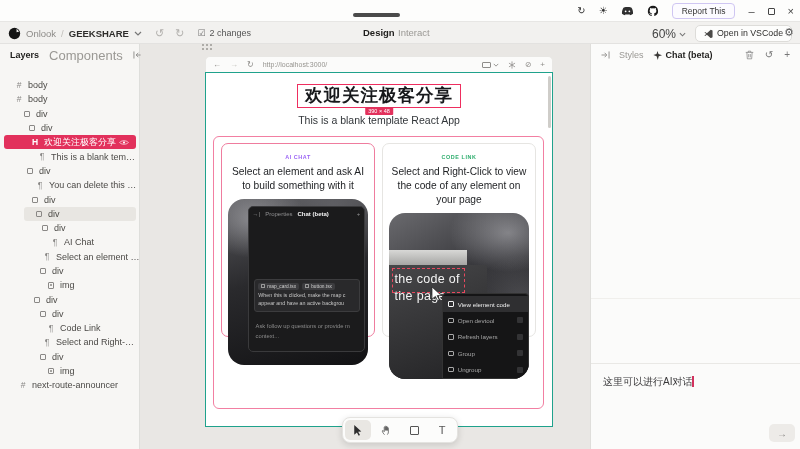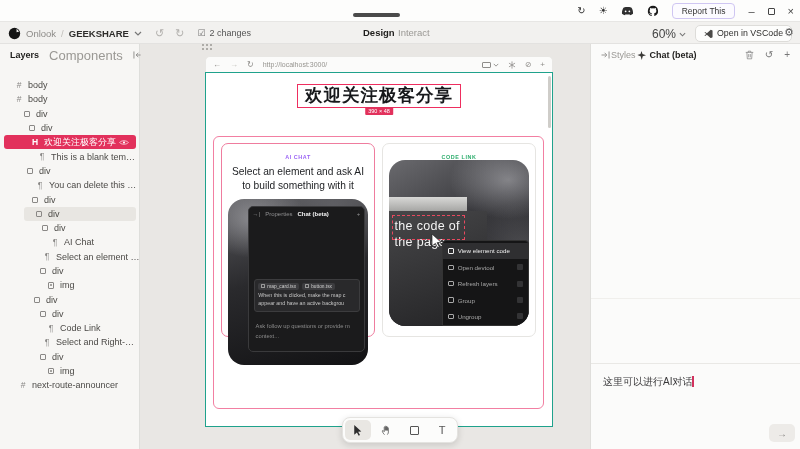--- a/index.html
+++ b/index.html
@@ -114,21 +114,21 @@
   
   .toolbar{position:absolute;left:342px;top:417px;width:116px;height:26px;background:#fcfcfb;border:1px solid #e4e3e0;
            border-radius:8px;box-shadow:0 2px 7px rgba(0,0,0,.14);display:flex;align-items:center;padding:2px;gap:2px}
   .tool{width:27px;height:20px;display:flex;align-items:center;justify-content:center;border-radius:5px}
   .tool.active{background:#e9e7e3}
   .tool-rect{width:9px;height:9px;border:1.3px solid #555;border-radius:1px}
   .tool-text{font-size:11px;color:#555}
 
   
   .right-panel{position:absolute;left:590px;top:44px;width:210px;height:405px;background:#fbfbfa;border-left:1px solid #dfdedb}
-  .rp-head{position:absolute;left:0;top:0;width:100%;height:22px;display:flex;align-items:center;padding:0 10px;gap:1px}
+  .rp-head{position:absolute;left:0;top:0;width:100%;height:22px;display:flex;align-items:center;padding:0 10px;gap:9px}
   .rp-tab{font-size:9px;color:#9a9894}
   .rp-tab-active{font-size:9px;color:#1f1e1c;font-weight:bold;display:flex;align-items:center;gap:4px}
   .rp-icons{margin-left:auto;display:flex;align-items:center;gap:11px}
   .rp-glyph{font-size:10px;color:#777;line-height:1}
   .rp-div1{position:absolute;left:0;top:254px;width:100%;height:1px;background:#f0efec}
   .rp-help{position:absolute;left:12px;top:270px;width:192px;font-size:9.3px;color:#9c9a97;line-height:1.55}
   .rp-div2{position:absolute;left:0;top:319px;width:100%;height:1px;background:#e9e8e5}
   .rp-input{position:absolute;left:12px;top:331px;font-size:10px;color:#39383a}
   .caret{display:inline-block;width:1.3px;height:11px;background:#d2325e;vertical-align:-2px}
   .send-btn{position:absolute;left:178px;top:380px;width:26px;height:18px;background:#edebe8;border-radius:5px;
@@ -360,20 +360,21 @@
     </span>
   </div>
 
   <div class="webview">
     <div class="wv-scroll"></div>
 
     <div class="page-h1-wrap">
       <span class="page-h1">欢迎关注极客分享</span>
     </div>
     <span class="dim-badge">390 × 48</span>
+    <div class="page-sub">This is a blank template React App</div>
 
     <div class="page-container">
       <div class="cards">
 
         <div class="card sel">
           <div class="card-badge badge-purple">AI CHAT</div>
           <div class="card-title">Select an element and ask AI to build something with it</div>
           <div class="card-img img-left">
             <div class="mock-panel">
               <div class="mock-head">
@@ -399,20 +400,21 @@
               <div class="mock-input">
                 <div>Ask follow up questions or provide m</div>
                 <div>context...</div>
               </div>
             </div>
           </div>
         </div>
 
         <div class="card">
           <div class="card-badge badge-green">CODE LINK</div>
+          <div class="card-title">Select and Right-Click to view the code of any element on your page</div>
           <div class="card-img img-right">
             <div class="mock-bar"></div>
             <div class="mock-dark"></div>
             <div class="mock-sel-text">
               <div>the code of</div>
               <div>the page</div>
             </div>
             <div class="mock-sel-box"></div>
             <span class="mock-cursor">
               <svg width="12" height="14" viewBox="0 0 12 14">

